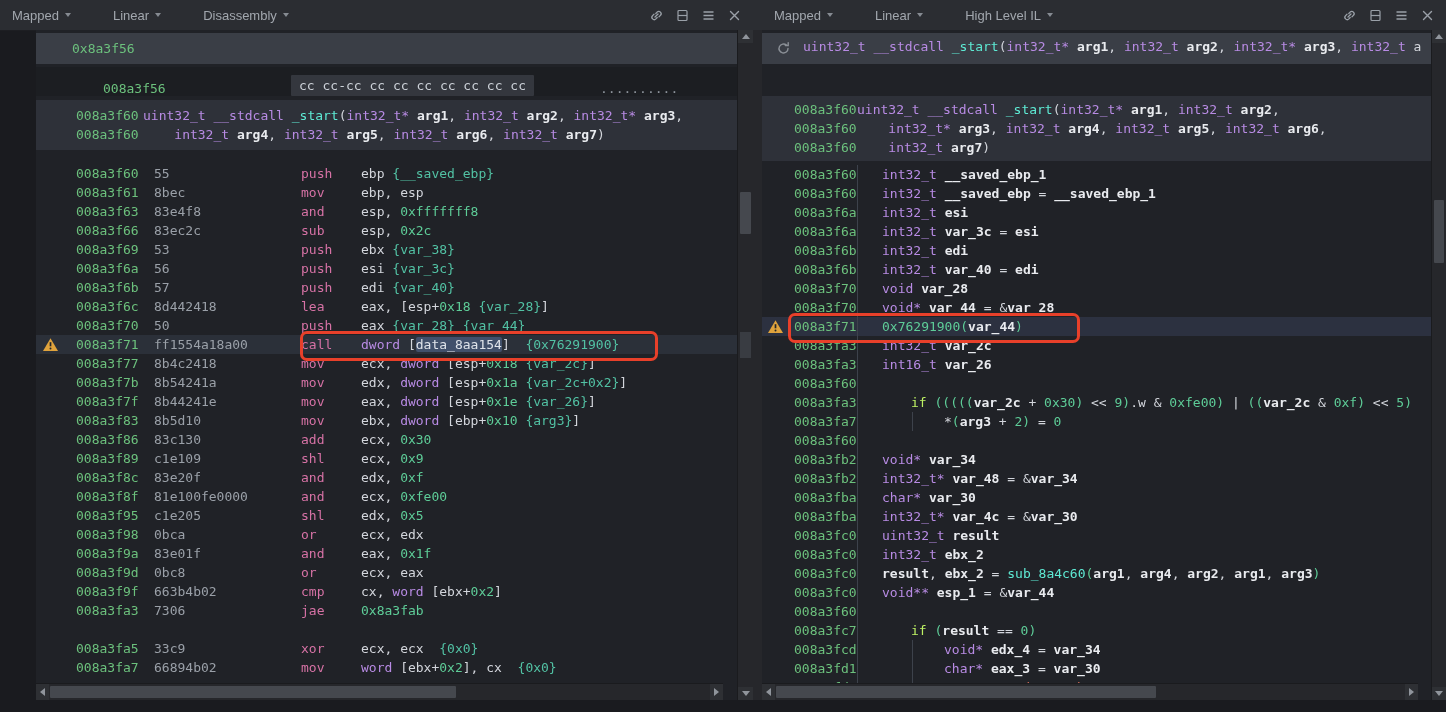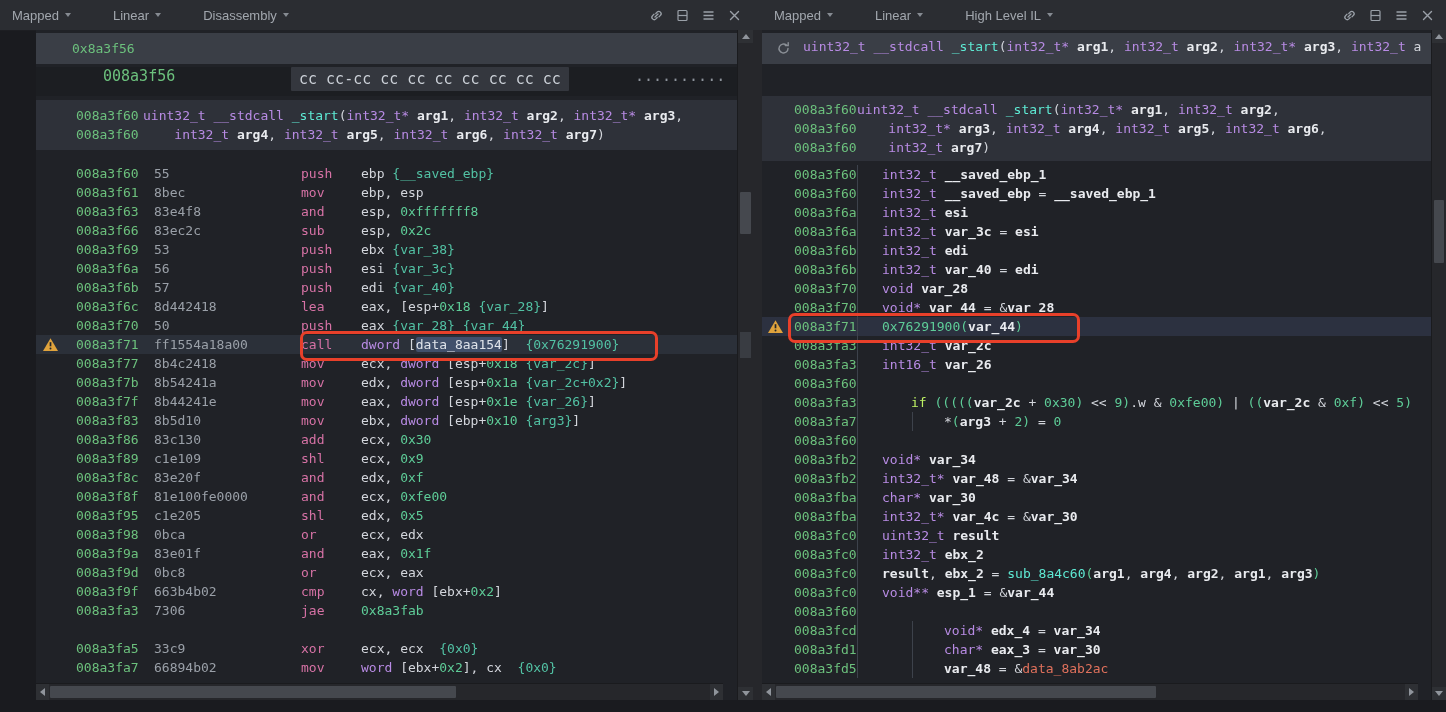--- a/index.html
+++ b/index.html
@@ -20,21 +20,21 @@
   .icon-group{margin-left:auto;display:flex;align-items:center;gap:8px;padding-right:10px;}
   .tbtn{display:flex;align-items:center;justify-content:center;width:18px;height:18px;}
   
   .content{position:absolute;top:30px;left:0;bottom:0;background:#202227;overflow:hidden;}
   .left-pane .content{right:15px;margin-left:36px;}
   .right-pane .content{right:14px;}
   .sticky{height:31px;margin-top:3px;background:#3a3e46;display:flex;align-items:center;font-size:13px;}
   .sticky-addr-text{color:#6cc17d;padding-left:36px;}
   .sticky .code{white-space:pre;overflow:hidden;margin-left:12px;flex:1;}
   .refresh-wrap{margin-left:14px;display:flex;align-items:center;}
-  .hexrow{height:29px;margin-top:3px;background:#1c1e22;display:flex;align-items:flex-start;font-size:15px;white-space:pre;padding-left:27px;}
+  .hexrow{height:29px;margin-top:3px;background:#1c1e22;display:flex;align-items:flex-end;font-size:13px;white-space:pre;padding-left:27px;}
   .hexrow .addr{color:#6cc17d;margin-left:40px;width:63px;}
   .hexbytes{margin-left:125px;background:#34373e;color:#ccd1d8;padding:3px 8px;border-radius:1px;}
   .hexascii{margin-left:66px;color:#8d939b;}
   .sigblock{margin-top:4px;background:#2e3139;padding:6px 0;}
   .right-pane .sigblock{margin-top:32px;padding:4px 0;}
   .bodyblock{margin-top:14px;}
   .right-pane .bodyblock{margin-top:4px;}
   
   .row{display:flex;align-items:center;height:19px;line-height:19px;font-size:13px;white-space:pre;position:relative;}
   .row.hl{background:#2b3039;}
@@ -282,20 +282,21 @@
           <div class="row kind-rbody"><span class="warnslot"></span><span class="addr">008a3f60</span><span class="code"></span></div>
           <div class="row kind-rbody"><span class="warnslot"></span><span class="addr">008a3fb2</span><span class="code"><span class="tk tk-k">void*</span><span class="tk tk-r"> </span><span class="tk tk-v">var_34</span></span></div>
           <div class="row kind-rbody"><span class="warnslot"></span><span class="addr">008a3fb2</span><span class="code"><span class="tk tk-k">int32_t*</span><span class="tk tk-r"> </span><span class="tk tk-v">var_48</span><span class="tk tk-r"> = &amp;</span><span class="tk tk-v">var_34</span></span></div>
           <div class="row kind-rbody"><span class="warnslot"></span><span class="addr">008a3fba</span><span class="code"><span class="tk tk-k">char*</span><span class="tk tk-r"> </span><span class="tk tk-v">var_30</span></span></div>
           <div class="row kind-rbody"><span class="warnslot"></span><span class="addr">008a3fba</span><span class="code"><span class="tk tk-k">int32_t*</span><span class="tk tk-r"> </span><span class="tk tk-v">var_4c</span><span class="tk tk-r"> = &amp;</span><span class="tk tk-v">var_30</span></span></div>
           <div class="row kind-rbody"><span class="warnslot"></span><span class="addr">008a3fc0</span><span class="code"><span class="tk tk-k">uint32_t</span><span class="tk tk-r"> </span><span class="tk tk-v">result</span></span></div>
           <div class="row kind-rbody"><span class="warnslot"></span><span class="addr">008a3fc0</span><span class="code"><span class="tk tk-k">int32_t</span><span class="tk tk-r"> </span><span class="tk tk-v">ebx_2</span></span></div>
           <div class="row kind-rbody"><span class="warnslot"></span><span class="addr">008a3fc0</span><span class="code"><span class="tk tk-v">result</span><span class="tk tk-r">, </span><span class="tk tk-v">ebx_2</span><span class="tk tk-r"> = </span><span class="tk tk-f">sub_8a4c60</span><span class="tk tk-n">(</span><span class="tk tk-v">arg1</span><span class="tk tk-r">, </span><span class="tk tk-v">arg4</span><span class="tk tk-r">, </span><span class="tk tk-v">arg2</span><span class="tk tk-r">, </span><span class="tk tk-v">arg1</span><span class="tk tk-r">, </span><span class="tk tk-v">arg3</span><span class="tk tk-n">)</span></span></div>
           <div class="row kind-rbody"><span class="warnslot"></span><span class="addr">008a3fc0</span><span class="code"><span class="tk tk-k">void**</span><span class="tk tk-r"> </span><span class="tk tk-v">esp_1</span><span class="tk tk-r"> = &amp;</span><span class="tk tk-v">var_44</span></span></div>
           <div class="row kind-rbody"><span class="warnslot"></span><span class="addr">008a3f60</span><span class="code"></span></div>
+          <div class="row kind-rbody"><span class="warnslot"></span><span class="addr">008a3fc7</span><span class="code"><span class="tk tk-c">if</span><span class="tk tk-r"> </span><span class="tk tk-n">(</span><span class="tk tk-v">result</span><span class="tk tk-r"> == </span><span class="tk tk-n">0</span><span class="tk tk-n">)</span></span></div>
           <div class="row kind-rbody"><span class="warnslot"></span><span class="addr">008a3fcd</span><span class="code"><span class="tk tk-gd"></span><span class="tk tk-k">void*</span><span class="tk tk-r"> </span><span class="tk tk-v">edx_4</span><span class="tk tk-r"> = </span><span class="tk tk-v">var_34</span></span></div>
           <div class="row kind-rbody"><span class="warnslot"></span><span class="addr">008a3fd1</span><span class="code"><span class="tk tk-gd"></span><span class="tk tk-k">char*</span><span class="tk tk-r"> </span><span class="tk tk-v">eax_3</span><span class="tk tk-r"> = </span><span class="tk tk-v">var_30</span></span></div>
           <div class="row kind-rbody"><span class="warnslot"></span><span class="addr">008a3fd5</span><span class="code"><span class="tk tk-gd"></span><span class="tk tk-v">var_48</span><span class="tk tk-r"> = &amp;</span><span class="tk tk-d">data_8ab2ac</span></span></div>
         </div>
       <div class="hscroll">
         <div class="harrow left">
             <div class="tri-left"></div>
           </div>
         <div class="hthumb"></div>
         <div class="harrow right">

